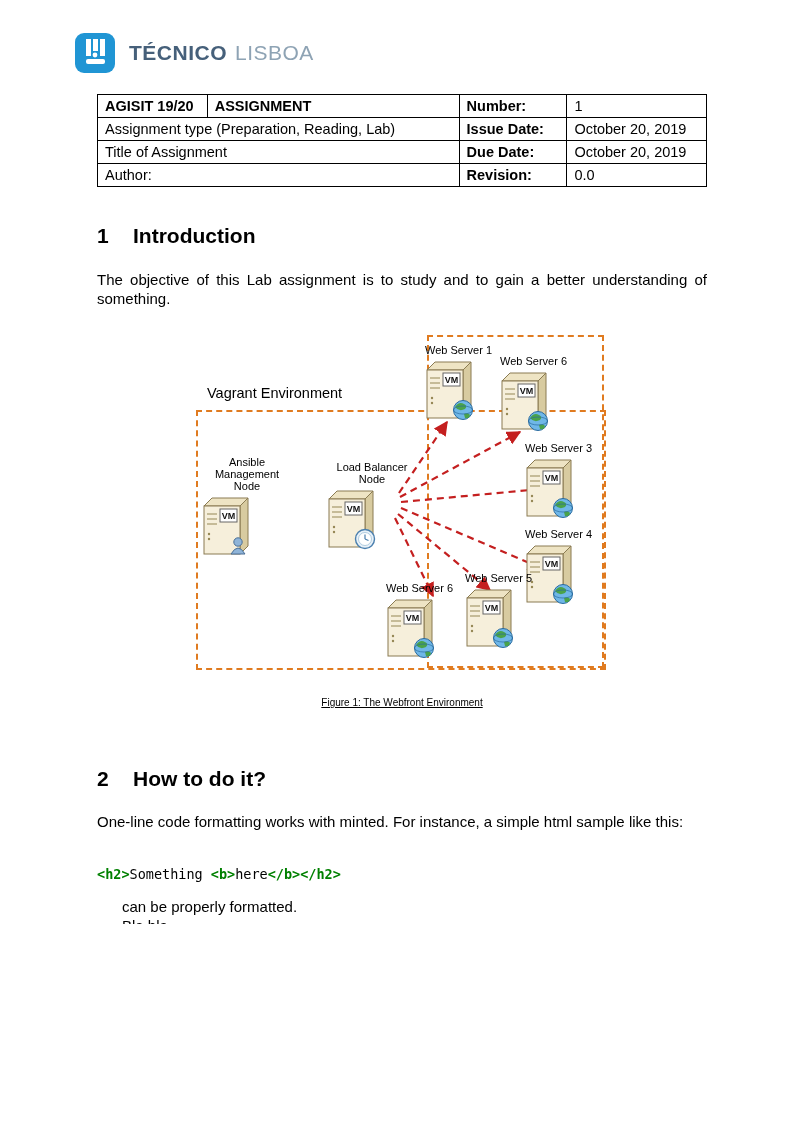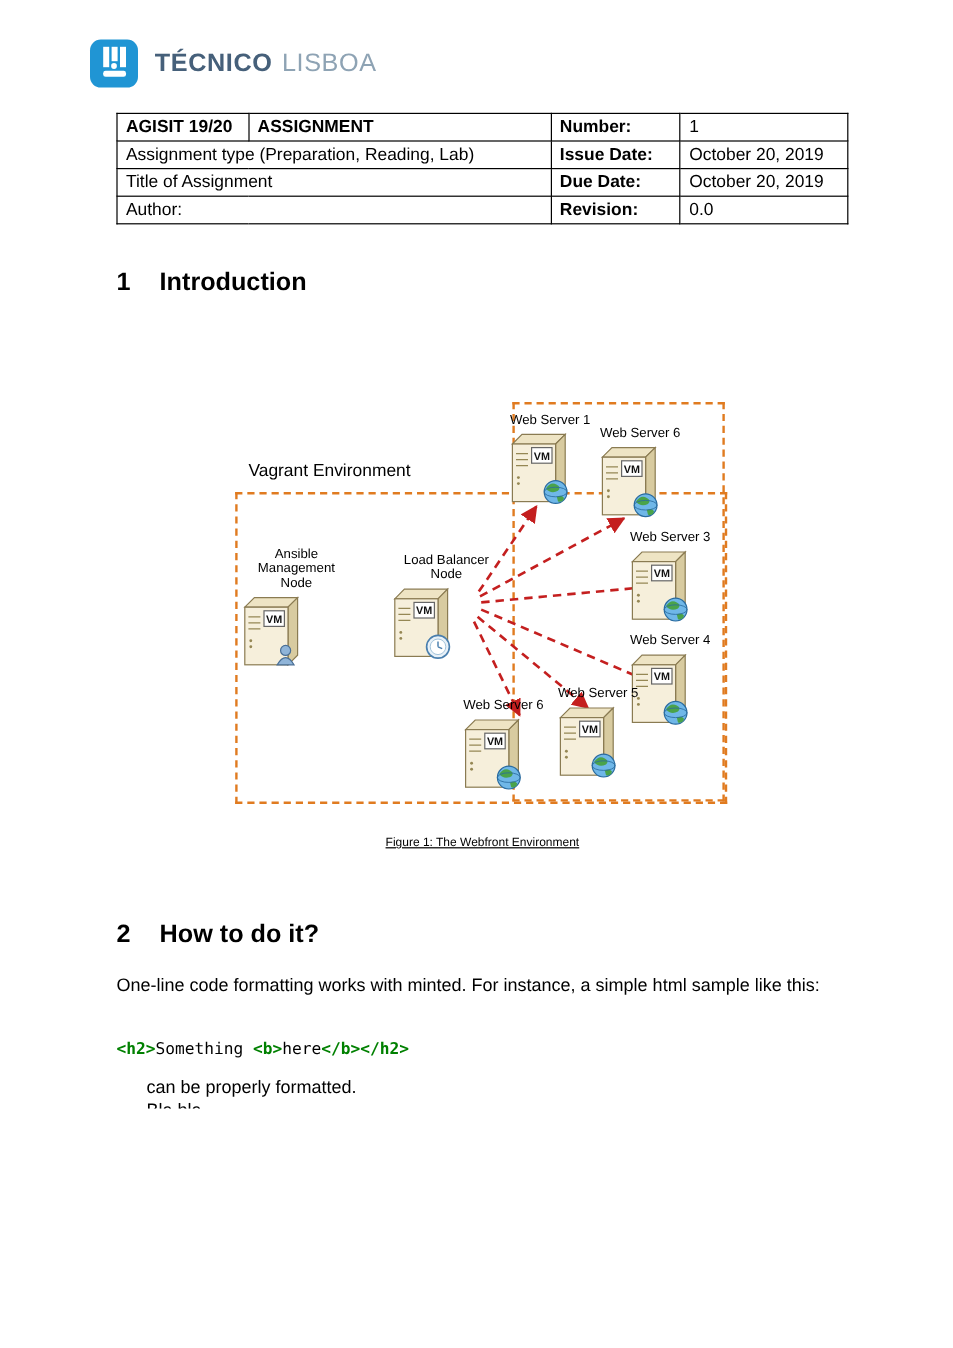--- a/index.html
+++ b/index.html
@@ -96,20 +96,21 @@
       <td colspan="2">Author:</td>
       <td class="b">Revision:</td>
       <td>0.0</td>
     </tr>
   </tbody>
     </table>
 
   <div class="sec-h" style="top:224px;">
     <span class="num">1</span><span>Introduction</span>
   </div>
+  <div class="para" style="top:270px;">The objective of this Lab assignment is to study and to gain a better understanding of something.</div>
 
   <div class="figure">
     <div class="dashed-box box-web"></div>
     <div class="dashed-box box-env"></div>
     <div class="env-label">Vagrant Environment</div>
 
     <svg style="position:absolute;left:0;top:0;width:0;height:0;">
       <defs>
         <g id="server-base">
           <polygon points="2,12 10,4 46,4 38,12" fill="#eee4c4" stroke="#8a7b52" stroke-width="1"></polygon>

